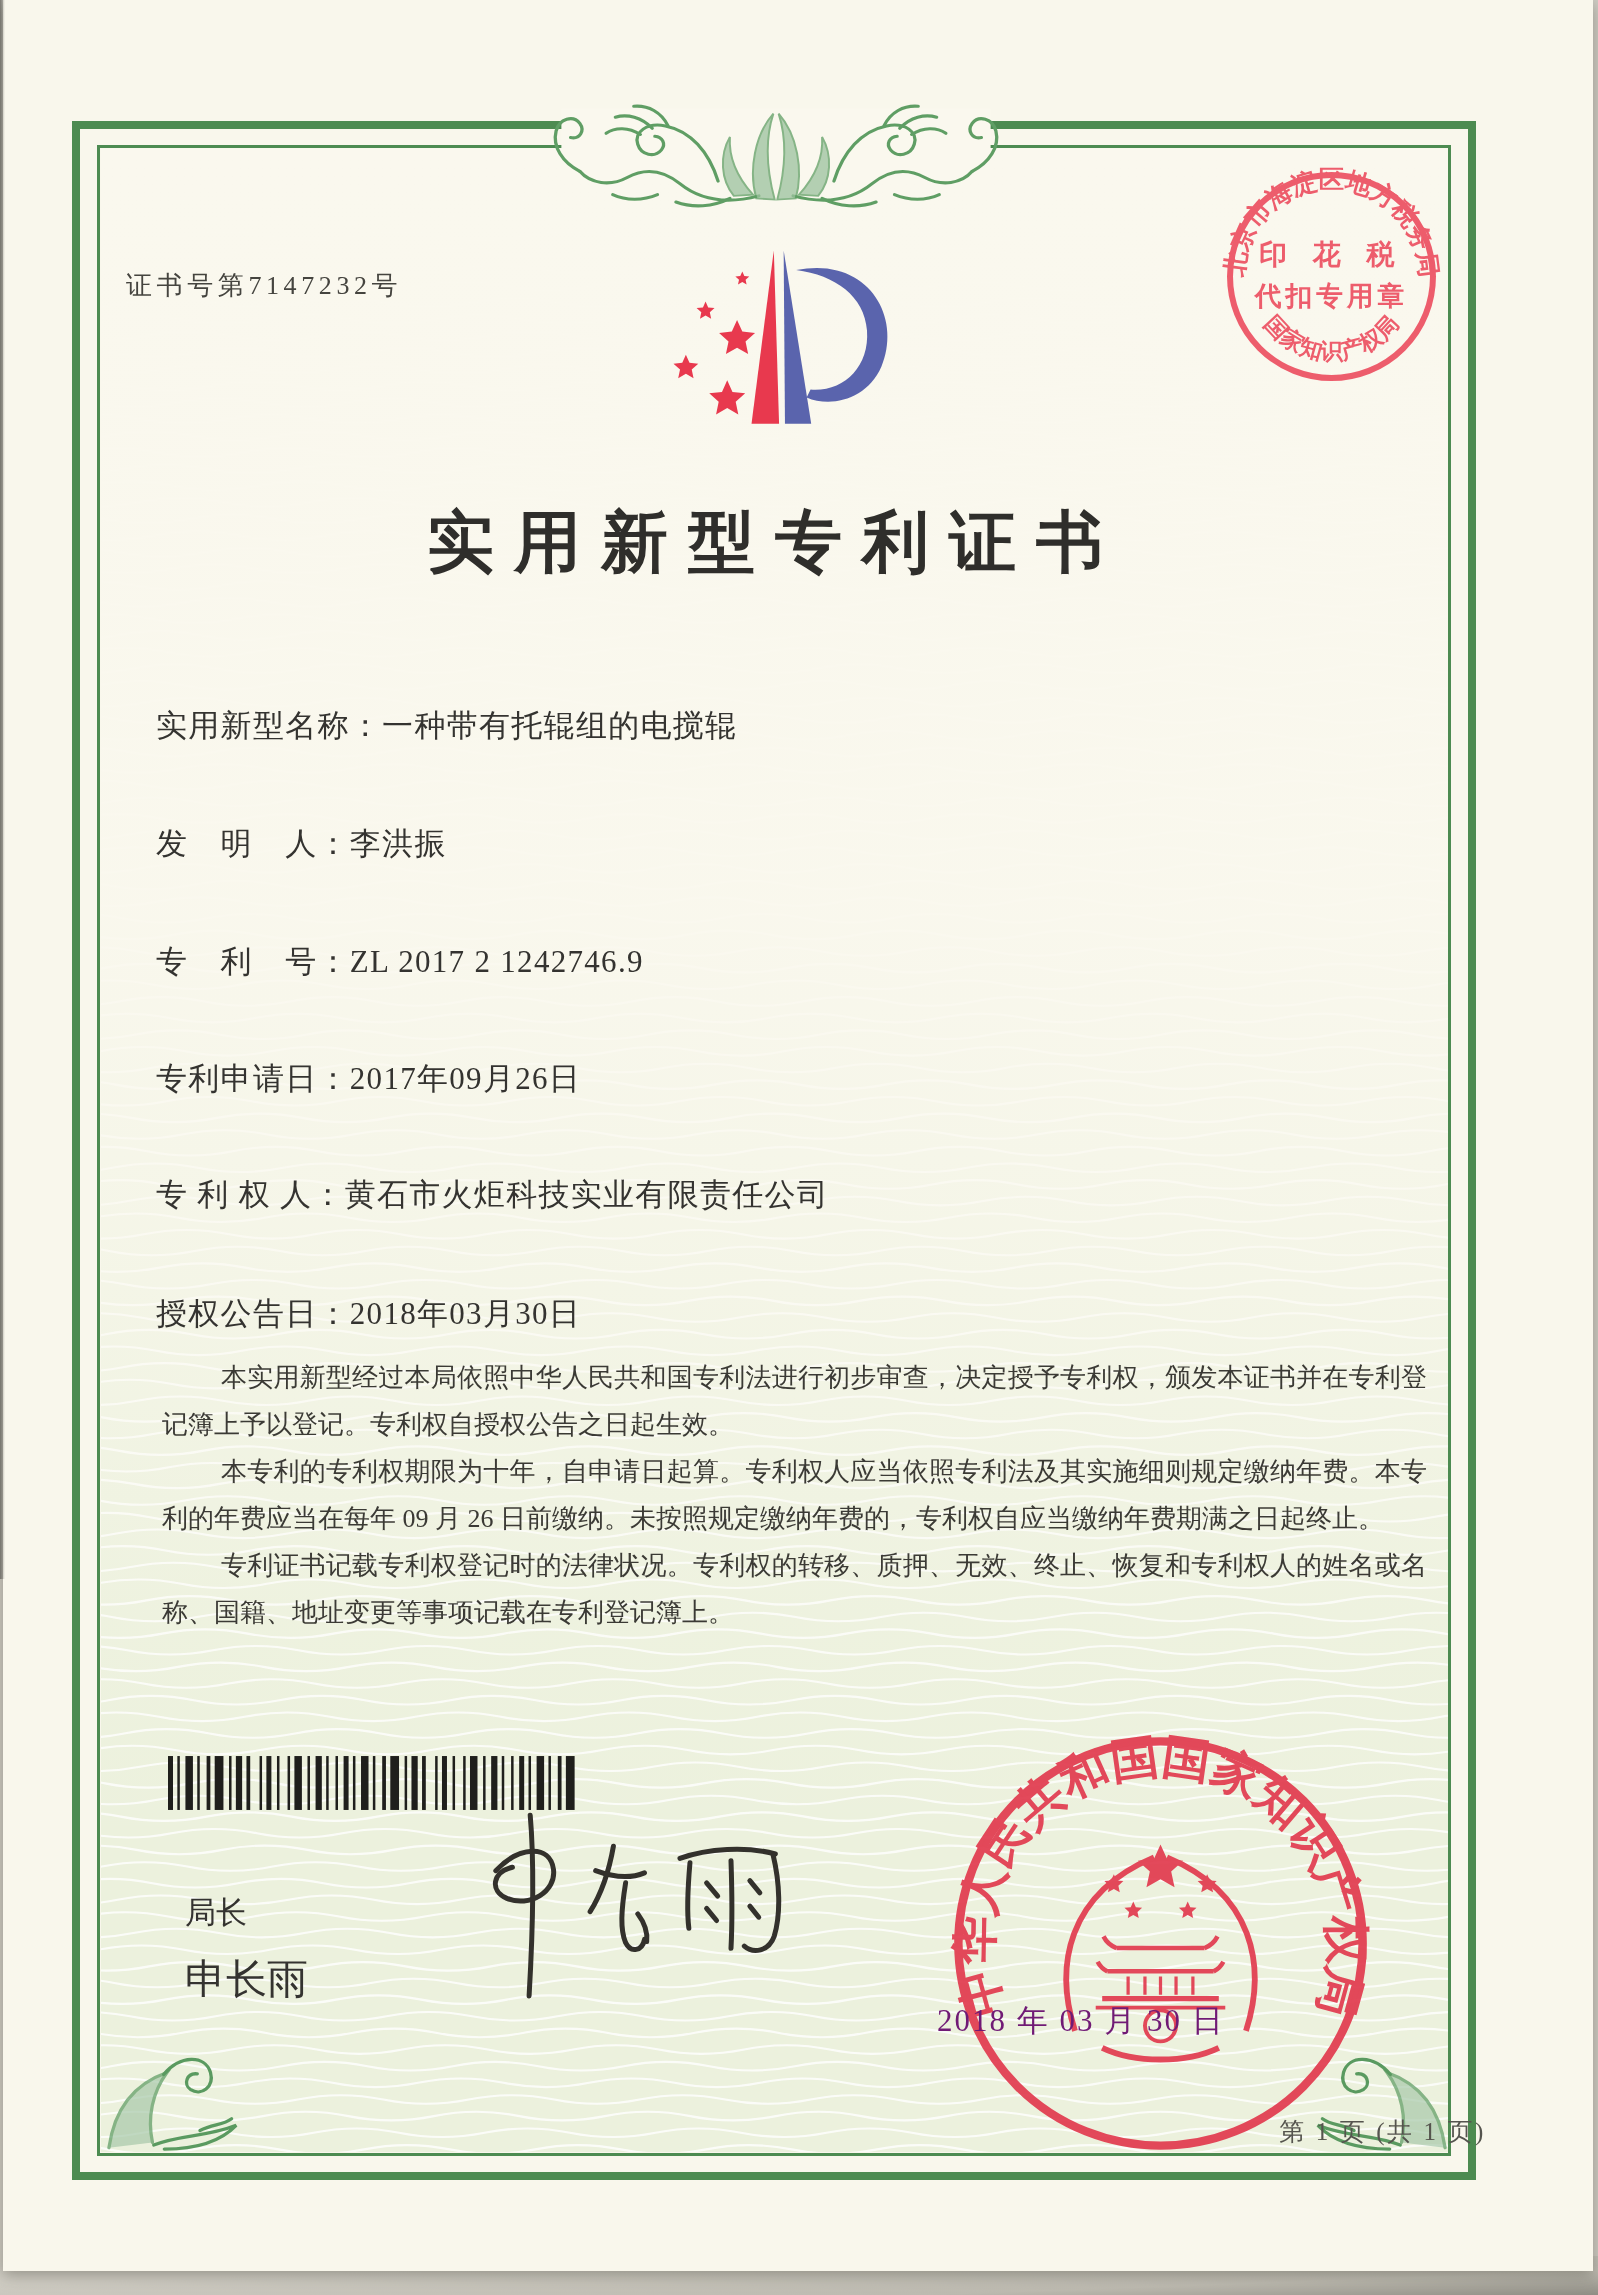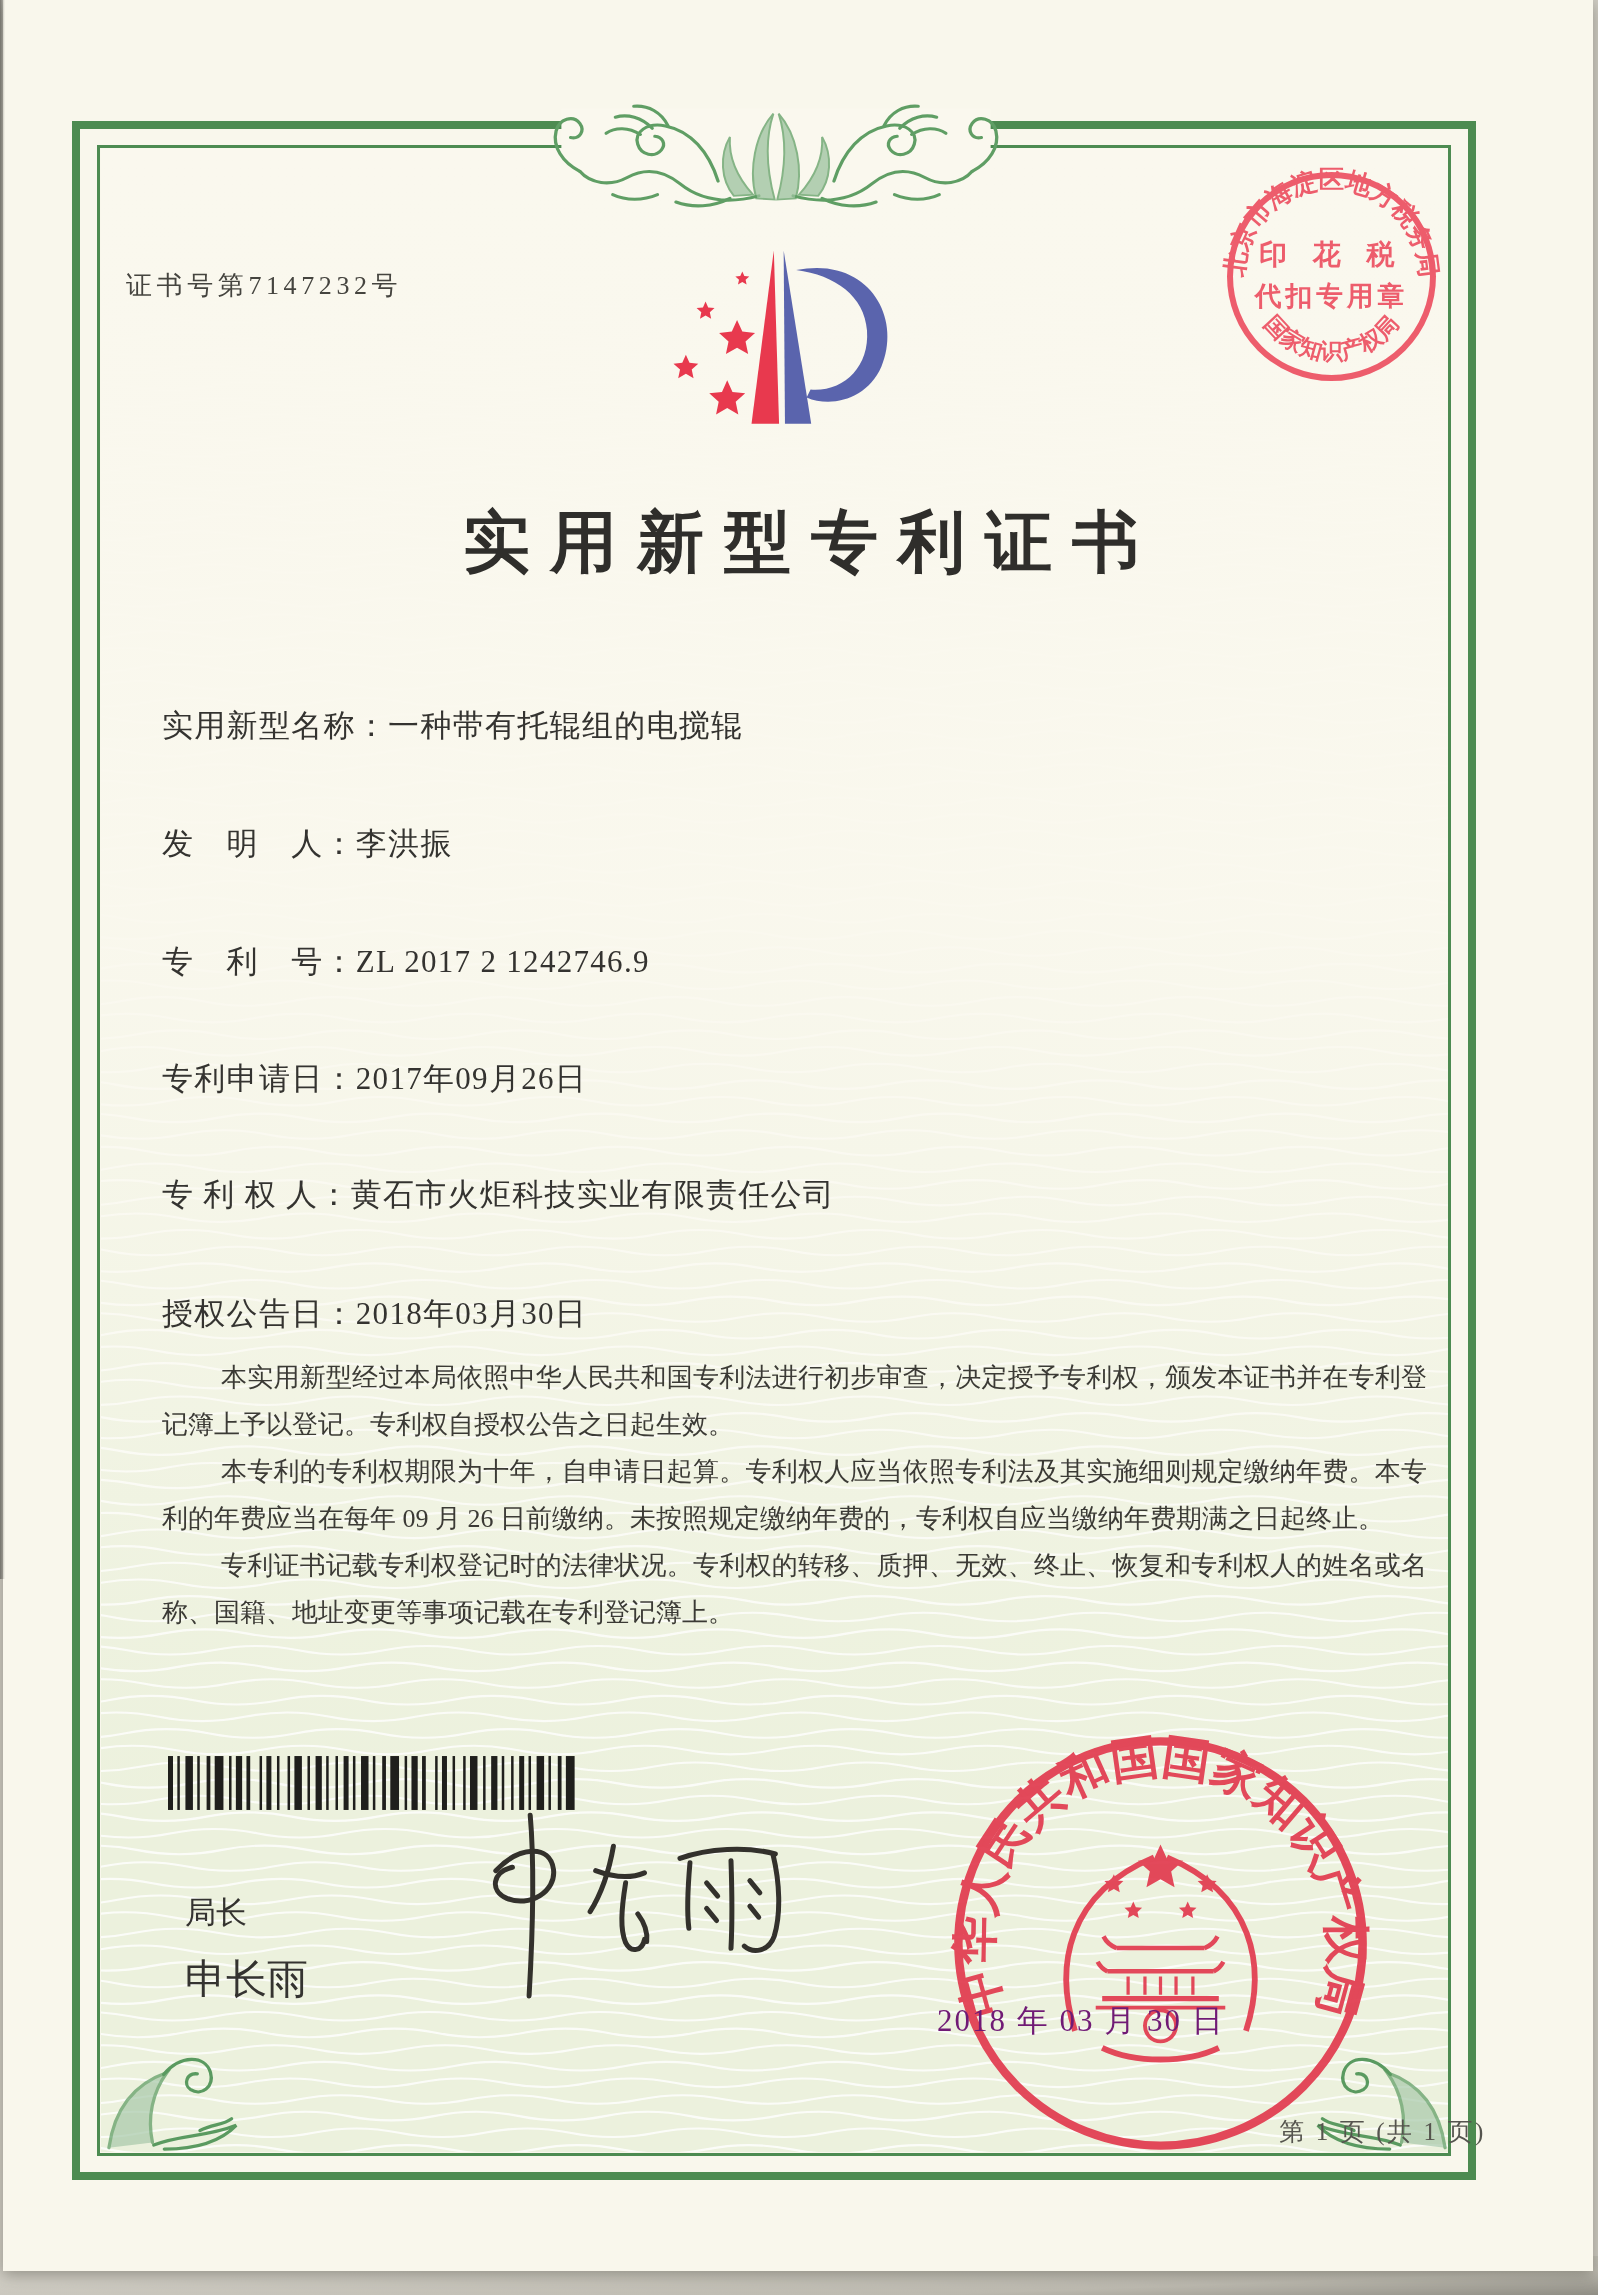--- a/index.html
+++ b/index.html
@@ -11,22 +11,22 @@
   
   #outer-border{left:72px;top:121px;width:1388px;height:2043px;border:8.6px solid #4d8b51;z-index:2;}
   #inner-border{left:97px;top:145px;width:1348px;height:2005px;border:3.3px solid #4d8b51;z-index:2;}
   
   #waves-wrap{left:101px;top:149px;width:1347px;height:2003px;background:#ecf1dd;z-index:1;overflow:hidden;}
   #cream-fade{left:101px;top:149px;width:1347px;height:2003px;z-index:1;pointer-events:none;
      background:linear-gradient(180deg,#faf8ee 0%,rgba(250,248,238,.95) 38%,rgba(250,248,238,.62) 55%,rgba(250,248,238,.12) 74%,rgba(250,248,238,0) 85%);}
   .content{z-index:5;color:#343330;}
   #cert-no{left:126px;top:268px;font-size:26px;letter-spacing:4.6px;color:#45443f;}
   #title{left:0;width:1550px;top:497px;text-align:center;font-size:67px;font-weight:700;
-         letter-spacing:20px;color:#2f2e2b;padding-left:36px;}
-  .field{left:162px;font-size:31px;letter-spacing:1.3px;white-space:nowrap;}
+         letter-spacing:20px;color:#2f2e2b;}
+  .field{left:156px;font-size:31px;letter-spacing:1.3px;white-space:nowrap;}
   #body-text{left:162px;top:1354px;width:1265px;font-size:26px;line-height:47px;color:#3b3a35;
              text-align:justify;}
   #body-text p{margin:0;text-indent:59px;}
   #issuer-title{left:185px;top:1892px;font-size:31px;}
   #issuer-name{left:185px;top:1952px;font-size:41px;}
   #seal-date{left:937px;top:2000px;width:447px;text-align:left;font-size:31px;letter-spacing:2px;
              color:#701a75;z-index:6;}
   #footer{left:0;width:1486px;top:2115px;text-align:right;font-size:25px;color:#55544e;letter-spacing:2.6px;}
   
   #bottom-edge{left:0;bottom:0;width:1598px;height:39px;z-index:0;

